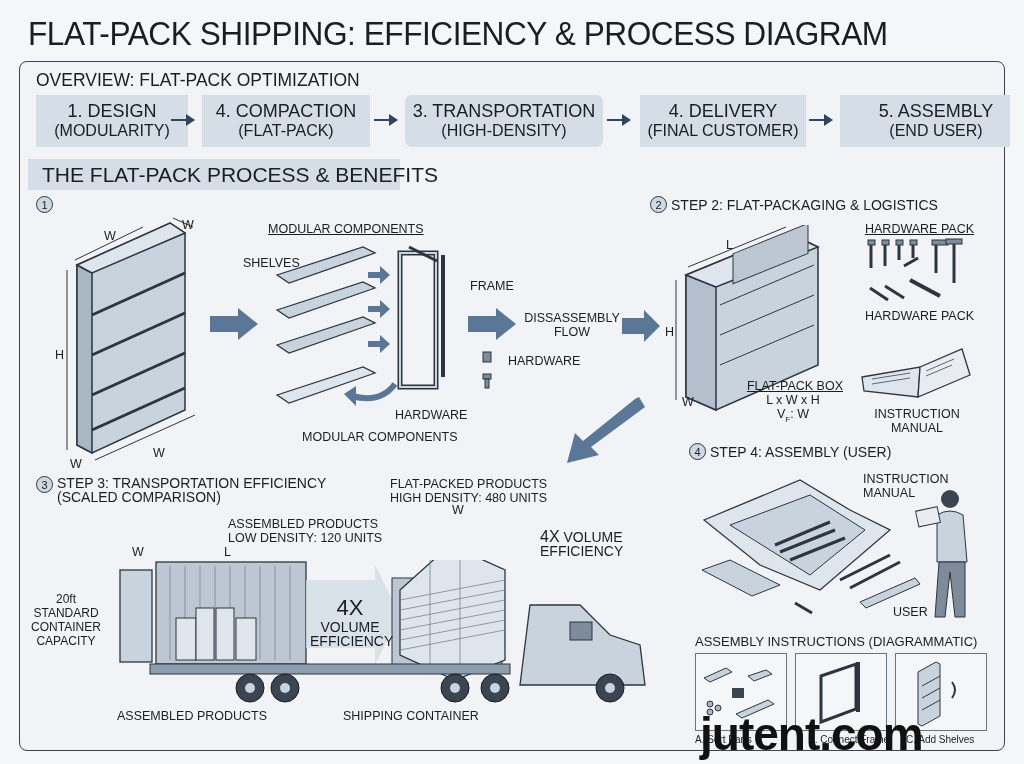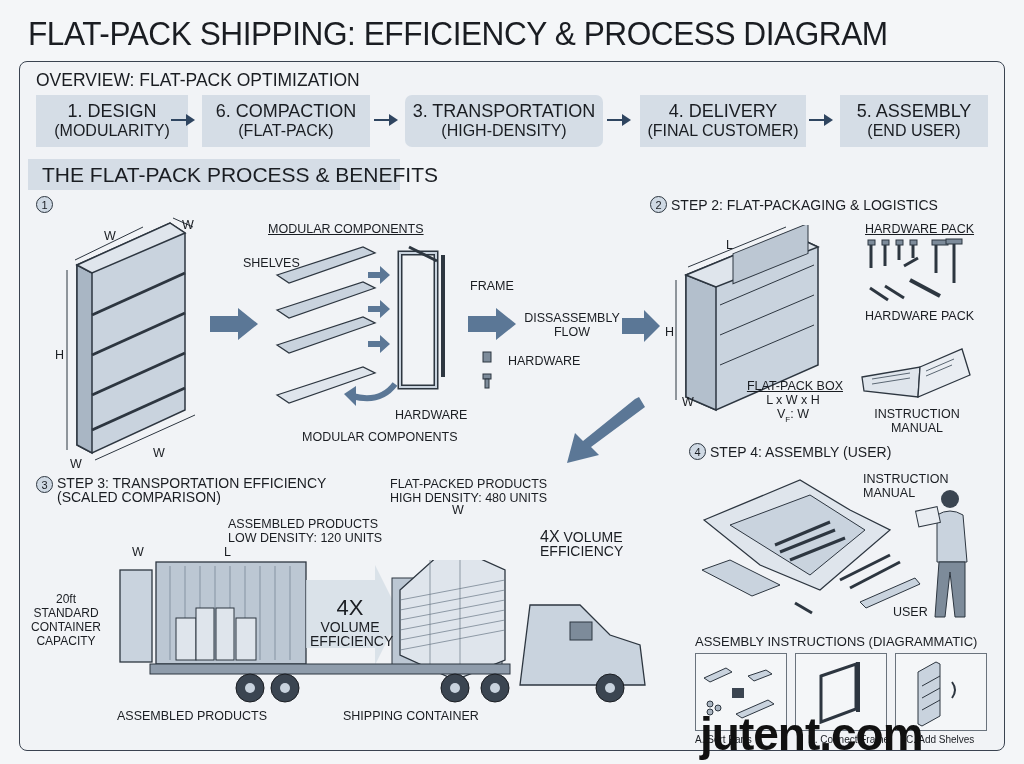--- a/index.html
+++ b/index.html
@@ -31,21 +31,21 @@
 
 <div class="stage" style="left:36px;width:152px;">
   <span>1. DESIGN</span>
   <span class="sub">(MODULARITY)</span>
 </div>
 <svg class="stage-arrow" style="left:170px;" viewBox="0 0 26 14">
     <line x1="1" y1="7" x2="18" y2="7" stroke="#2f4560" stroke-width="2"></line>
     <polygon points="16,1 25,7 16,13" fill="#2f4560"></polygon>
   </svg>
 <div class="stage" style="left:202px;width:168px;">
-  <span>6. COMPACTION</span>
+  <span>4. COMPACTION</span>
   <span class="sub">(FLAT-PACK)</span>
 </div>
 <svg class="stage-arrow" style="left:373px;" viewBox="0 0 26 14">
     <line x1="1" y1="7" x2="18" y2="7" stroke="#2f4560" stroke-width="2"></line>
     <polygon points="16,1 25,7 16,13" fill="#2f4560"></polygon>
   </svg>
 <div class="stage" style="left:405px;width:198px;border-radius:7px;">
   <span>3. TRANSPORTATION</span>
   <span class="sub">(HIGH-DENSITY)</span>
 </div>
@@ -54,21 +54,21 @@
     <polygon points="16,1 25,7 16,13" fill="#2f4560"></polygon>
   </svg>
 <div class="stage" style="left:640px;width:166px;">
   <span>4. DELIVERY</span>
   <span class="sub">(FINAL CUSTOMER)</span>
 </div>
 <svg class="stage-arrow" style="left:808px;" viewBox="0 0 26 14">
     <line x1="1" y1="7" x2="18" y2="7" stroke="#2f4560" stroke-width="2"></line>
     <polygon points="16,1 25,7 16,13" fill="#2f4560"></polygon>
   </svg>
-<div class="stage" style="left:840px;width:148px;">
+<div class="stage" style="left:840px;width:148px;padding-left:22px;">
   <span>5. ASSEMBLY</span>
   <span class="sub">(END USER)</span>
 </div>
 
 <div class="section-banner">THE FLAT-PACK PROCESS &amp; BENEFITS</div>
 
 <div class="step-head" style="left:36px;top:196px;">
   <span class="circ">1</span>
 </div>
 

